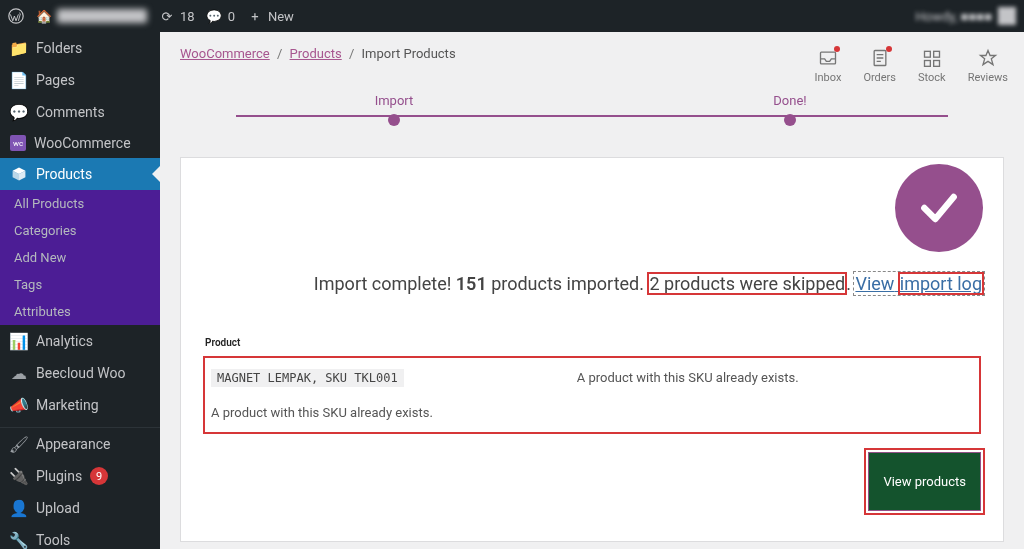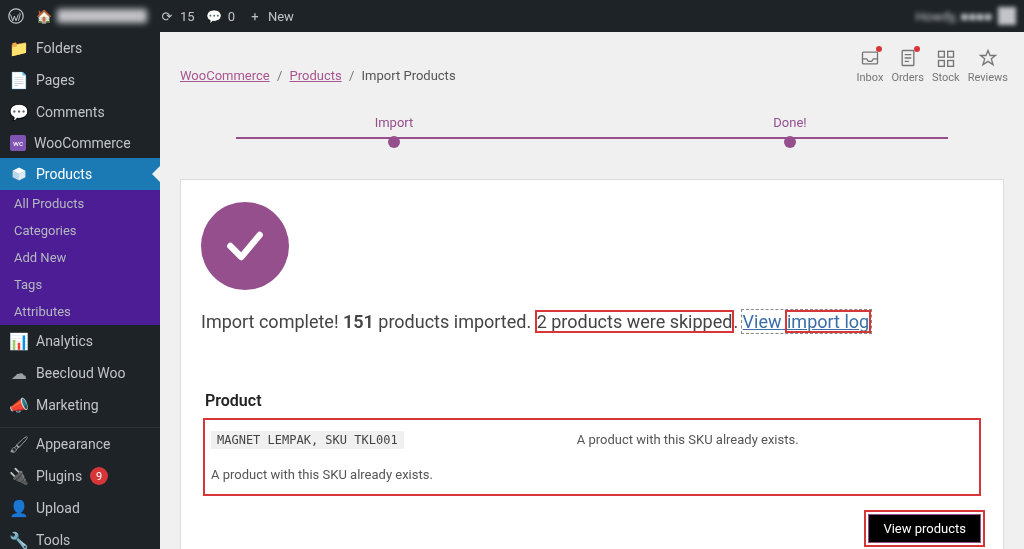--- a/index.html
+++ b/index.html
@@ -22,81 +22,81 @@
 .sidebar .sub { background: #4c1d95; }
 .sidebar .sub .si { padding: 6px 14px; color: #b4b9be; font-size: 13px; cursor: pointer; }
 .sidebar .ic { width: 18px; height: 18px; display: inline-flex; align-items: center; justify-content: center; color: #9ca1a6; font-size: 16px; }
 .sidebar .mi.active .ic { color: #fff; }
 .sidebar .badge { background: #d63638; color: #fff; border-radius: 9px; min-width: 18px; height: 18px; font-size: 11px; display: inline-flex; align-items: center; justify-content: center; padding: 0 5px; }
 .sidebar .woo-ic { width: 16px; height: 16px; background: #7f54b3; border-radius: 2px; display: inline-flex; align-items: center; justify-content: center; font-size: 8px; color: #fff; }
 .sidebar .collapse { margin-top: 6px; border-top: 1px solid #2c3338; }
 
 .main { flex: 1; background: #f0f0f1; overflow-y: auto; position: relative; }
 
-.activity { position: absolute; top: 0; right: 6px; height: 66px; display: flex; align-items: center; gap: 8px; background: transparent; padding: 0 10px; }
+.activity { position: absolute; top: 0; right: 6px; height: 66px; display: flex; align-items: center; gap: 22px; background: transparent; padding: 0 10px; }
 .activity .aitem { display: flex; flex-direction: column; align-items: center; gap: 2px; color: #757575; font-size: 11px; cursor: pointer; }
 .activity .aic { width: 22px; height: 22px; position: relative; display: flex; align-items: center; justify-content: center; color: #757575; }
 .activity .dot { position: absolute; top: -1px; right: -1px; width: 6px; height: 6px; background: #d63638; border-radius: 50%; }
 
-.crumb { padding: 14px 20px 24px 20px; font-size: 13px; color: #555; margin-top: 22px; }
+.crumb { padding: 14px 20px 24px 20px; font-size: 13px; color: #555; }
 .crumb a { color: #a7568f; text-decoration: underline; }
 .crumb .sep { margin: 0 4px; color: #777; }
 
 .card { background: #fff; margin: 0 20px 20px 20px; border: 1px solid #dcdcde; padding: 0 0 30px 0; }
 
 .steps { position: relative; margin: 2px 36px 28px; padding-top: 6px;}
 .steps .track { position: absolute; top: 28px; left: 5%; right: 5%; height: 2px; background: #954f8d; }
 .steps .row { display: flex; justify-content: space-between; position: relative; }
 .steps .step { flex: 1; text-align: center; font-size: 13px; color: #954f8d; }
 .steps .step .lbl { display: block; margin-bottom: 6px; }
 .steps .step .node { width: 12px; height: 12px; background: #954f8d; border-radius: 50%; display: inline-block; position: relative; z-index: 1; }
 
-.result { text-align: left; padding: 22px 20px; }
+.result { text-align: right; padding: 6px 20px; }
 .checkcircle { width: 88px; height: 88px; background: #954f8d; border-radius: 50%; display: inline-flex; align-items: center; justify-content: center; margin-bottom: 18px; }
 .checkcircle svg { width: 44px; height: 44px; }
 .msg { font-size: 18px; color: #444; line-height: 1.6; }
 .msg strong { font-weight: 600; }
 .msg .hl1 { outline: 2px solid #d63638; outline-offset: -1px; padding: 0 1px; }
 .msg .lnk { color: #3a6ea5; text-decoration: underline; cursor: pointer; }
 .msg .hl2 { outline: 2px solid #d63638; outline-offset: -1px; padding: 0 1px; }
 .msg .dashed { outline: 1px dashed #888; outline-offset: 1px; }
 
 .log { margin: 28px 22px 14px 22px; }
-.loghead { display: flex; font-weight: 600; color: #222; font-size: 16px; padding: 4px 2px 8px; }
+.loghead { display: flex; font-weight: 600; color: #222; font-size: 10px; padding: 4px 2px 8px; }
 .loghead .c1 { flex: 0 0 48%; }
 .loghead .c2 { flex: 1; }
 .logrows { border: 2px solid #d63638; padding: 2px 0; }
 .logrow { display: flex; align-items: center; padding: 10px 6px; font-size: 13px; color: #555; }
 .logrow .c1 { flex: 0 0 48%; }
 .logrow .c2 { flex: 1; }
 .mono { font-family: Menlo, Consolas, monospace; background: #f0f0f1; padding: 2px 6px; font-size: 12px; color: #444; }
 
 .viewbtnwrap { text-align: right; padding: 4px 22px 0; }
-.viewbtn { display: inline-block; background: #000000; color: #fff; border: 1px solid #925087; padding: 6px 14px; font-size: 13px; cursor: pointer; outline: 2px solid #d63638; outline-offset: 2px; }
+.viewbtn { display: inline-block; background: #14532d; color: #fff; border: 1px solid #925087; padding: 21px 14px; font-size: 13px; cursor: pointer; outline: 2px solid #d63638; outline-offset: 2px; }
 </style>
 </head>
 <body>
 
 <div class="topbar">
   <div class="left">
     <span class="item">
         <span class="ic">
           <svg viewBox="0 0 20 20" width="18" height="18" fill="#c3c4c7">
             <circle cx="10" cy="10" r="9" fill="none" stroke="#c3c4c7" stroke-width="1.5"></circle>
             <path d="M3 8l3 8 2-6 2 6 3-8M14 6a2 2 0 011 3l-2 7" fill="none" stroke="#c3c4c7" stroke-width="1.2"></path>
           </svg>
         </span>
       </span>
     <span class="item">
         <span class="ic">🏠</span>
         <span class="sitename"></span>
       </span>
     <span class="item">
         <span class="ic">⟳</span>
-        <span>15</span>
+        <span>18</span>
       </span>
     <span class="item">
         <span class="ic">💬</span>
         <span>0</span>
       </span>
     <span class="item">
         <span class="ic">+</span>
         <span>New</span>
       </span>
   </div>

